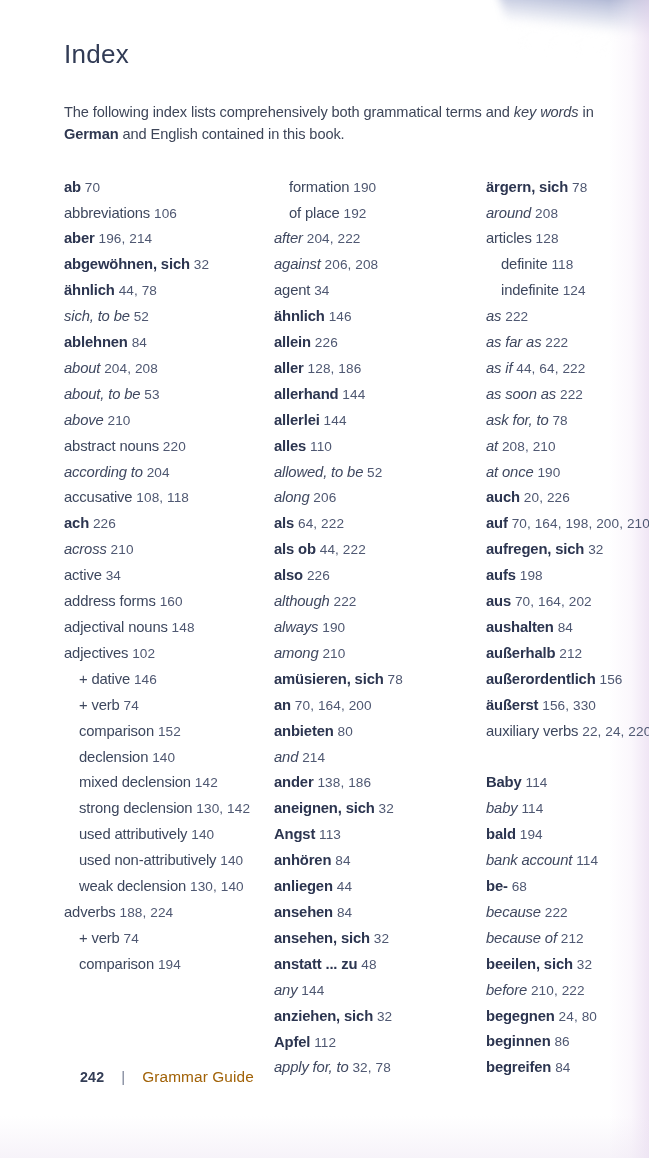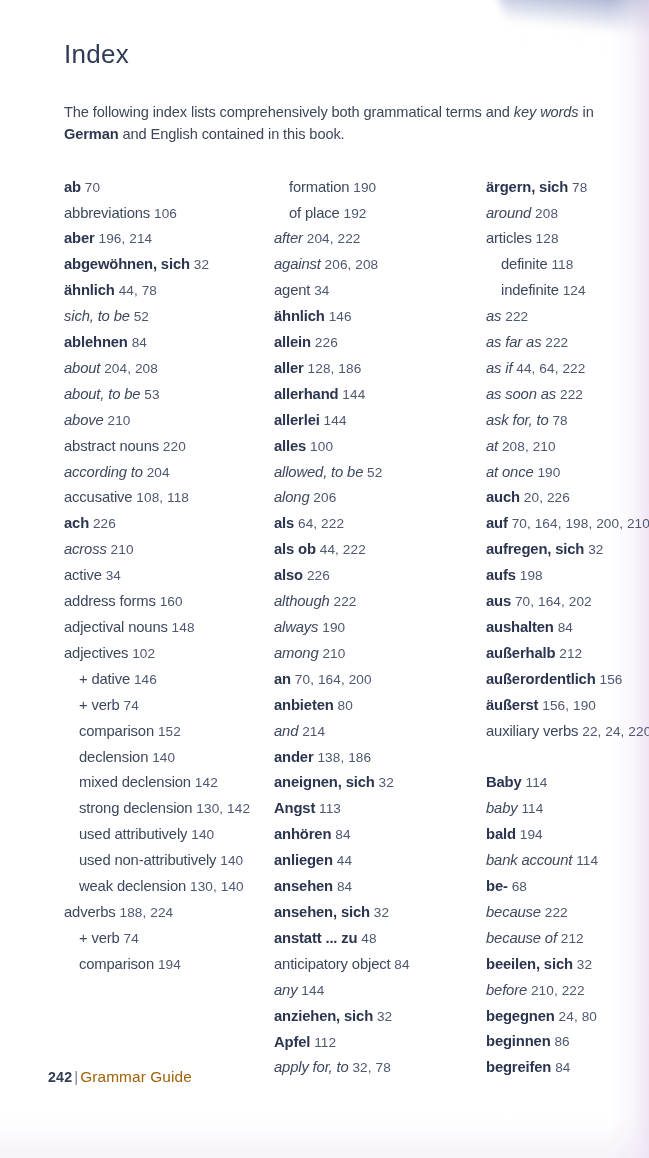--- a/index.html
+++ b/index.html
@@ -120,25 +120,25 @@
     font-weight: 400;
     font-style: normal;
     font-size: 13.6px;
     letter-spacing: 0.1px;
   }
   .entry .pages::before { content: " "; }
   .spacer { height: 25.9px; }
 
   #footer {
     position: absolute;
-    left: 48px;
+    left: 80px;
     bottom: 72px;
     display: flex;
     align-items: baseline;
-    gap: 2px;
+    gap: 17px;
     color: #3b4458;
   }
   #footer .pagenum {
     font-size: 14.2px;
     font-weight: 700;
     color: #333d56;
     letter-spacing: 0.2px;
   }
   #footer .sep {
     font-size: 15px;
@@ -204,41 +204,41 @@
         <div class="entry lvl1"><span class="term">formation</span><span class="pages">190</span></div>
         <div class="entry lvl1"><span class="term">of place</span><span class="pages">192</span></div>
         <div class="entry italic"><span class="term">after</span><span class="pages">204, 222</span></div>
         <div class="entry italic"><span class="term">against</span><span class="pages">206, 208</span></div>
         <div class="entry"><span class="term">agent</span><span class="pages">34</span></div>
         <div class="entry bold"><span class="term">ähnlich</span><span class="pages">146</span></div>
         <div class="entry bold"><span class="term">allein</span><span class="pages">226</span></div>
         <div class="entry bold"><span class="term">aller</span><span class="pages">128, 186</span></div>
         <div class="entry bold"><span class="term">allerhand</span><span class="pages">144</span></div>
         <div class="entry bold"><span class="term">allerlei</span><span class="pages">144</span></div>
-        <div class="entry bold"><span class="term">alles</span><span class="pages">100</span></div>
+        <div class="entry bold"><span class="term">alles</span><span class="pages">110</span></div>
         <div class="entry italic"><span class="term">allowed, to be</span><span class="pages">52</span></div>
         <div class="entry italic"><span class="term">along</span><span class="pages">206</span></div>
         <div class="entry bold"><span class="term">als</span><span class="pages">64, 222</span></div>
         <div class="entry bold"><span class="term">als ob</span><span class="pages">44, 222</span></div>
         <div class="entry bold"><span class="term">also</span><span class="pages">226</span></div>
         <div class="entry italic"><span class="term">although</span><span class="pages">222</span></div>
         <div class="entry italic"><span class="term">always</span><span class="pages">190</span></div>
         <div class="entry italic"><span class="term">among</span><span class="pages">210</span></div>
+        <div class="entry bold"><span class="term">amüsieren, sich</span><span class="pages">78</span></div>
         <div class="entry bold"><span class="term">an</span><span class="pages">70, 164, 200</span></div>
         <div class="entry bold"><span class="term">anbieten</span><span class="pages">80</span></div>
         <div class="entry italic"><span class="term">and</span><span class="pages">214</span></div>
         <div class="entry bold"><span class="term">ander</span><span class="pages">138, 186</span></div>
         <div class="entry bold"><span class="term">aneignen, sich</span><span class="pages">32</span></div>
         <div class="entry bold"><span class="term">Angst</span><span class="pages">113</span></div>
         <div class="entry bold"><span class="term">anhören</span><span class="pages">84</span></div>
         <div class="entry bold"><span class="term">anliegen</span><span class="pages">44</span></div>
         <div class="entry bold"><span class="term">ansehen</span><span class="pages">84</span></div>
         <div class="entry bold"><span class="term">ansehen, sich</span><span class="pages">32</span></div>
         <div class="entry bold"><span class="term">anstatt ... zu</span><span class="pages">48</span></div>
-        <div class="entry"><span class="term">anticipatory object</span><span class="pages">84</span></div>
         <div class="entry italic"><span class="term">any</span><span class="pages">144</span></div>
         <div class="entry bold"><span class="term">anziehen, sich</span><span class="pages">32</span></div>
         <div class="entry bold"><span class="term">Apfel</span><span class="pages">112</span></div>
         <div class="entry italic"><span class="term">apply for, to</span><span class="pages">32, 78</span></div>
       </div>
       <div class="col">
         <div class="entry bold"><span class="term">ärgern, sich</span><span class="pages">78</span></div>
         <div class="entry italic"><span class="term">around</span><span class="pages">208</span></div>
         <div class="entry"><span class="term">articles</span><span class="pages">128</span></div>
         <div class="entry lvl1"><span class="term">definite</span><span class="pages">118</span></div>
@@ -251,21 +251,21 @@
         <div class="entry italic"><span class="term">at</span><span class="pages">208, 210</span></div>
         <div class="entry italic"><span class="term">at once</span><span class="pages">190</span></div>
         <div class="entry bold"><span class="term">auch</span><span class="pages">20, 226</span></div>
         <div class="entry bold"><span class="term">auf</span><span class="pages">70, 164, 198, 200, 210</span></div>
         <div class="entry bold"><span class="term">aufregen, sich</span><span class="pages">32</span></div>
         <div class="entry bold"><span class="term">aufs</span><span class="pages">198</span></div>
         <div class="entry bold"><span class="term">aus</span><span class="pages">70, 164, 202</span></div>
         <div class="entry bold"><span class="term">aushalten</span><span class="pages">84</span></div>
         <div class="entry bold"><span class="term">außerhalb</span><span class="pages">212</span></div>
         <div class="entry bold"><span class="term">außerordentlich</span><span class="pages">156</span></div>
-        <div class="entry bold"><span class="term">äußerst</span><span class="pages">156, 190</span></div>
+        <div class="entry bold"><span class="term">äußerst</span><span class="pages">156, 330</span></div>
         <div class="entry"><span class="term">auxiliary verbs</span><span class="pages">22, 24, 220</span></div>
         <div class="spacer"></div>
         <div class="entry bold"><span class="term">Baby</span><span class="pages">114</span></div>
         <div class="entry italic"><span class="term">baby</span><span class="pages">114</span></div>
         <div class="entry bold"><span class="term">bald</span><span class="pages">194</span></div>
         <div class="entry italic"><span class="term">bank account</span><span class="pages">114</span></div>
         <div class="entry bold"><span class="term">be-</span><span class="pages">68</span></div>
         <div class="entry italic"><span class="term">because</span><span class="pages">222</span></div>
         <div class="entry italic"><span class="term">because of</span><span class="pages">212</span></div>
         <div class="entry bold"><span class="term">beeilen, sich</span><span class="pages">32</span></div>

